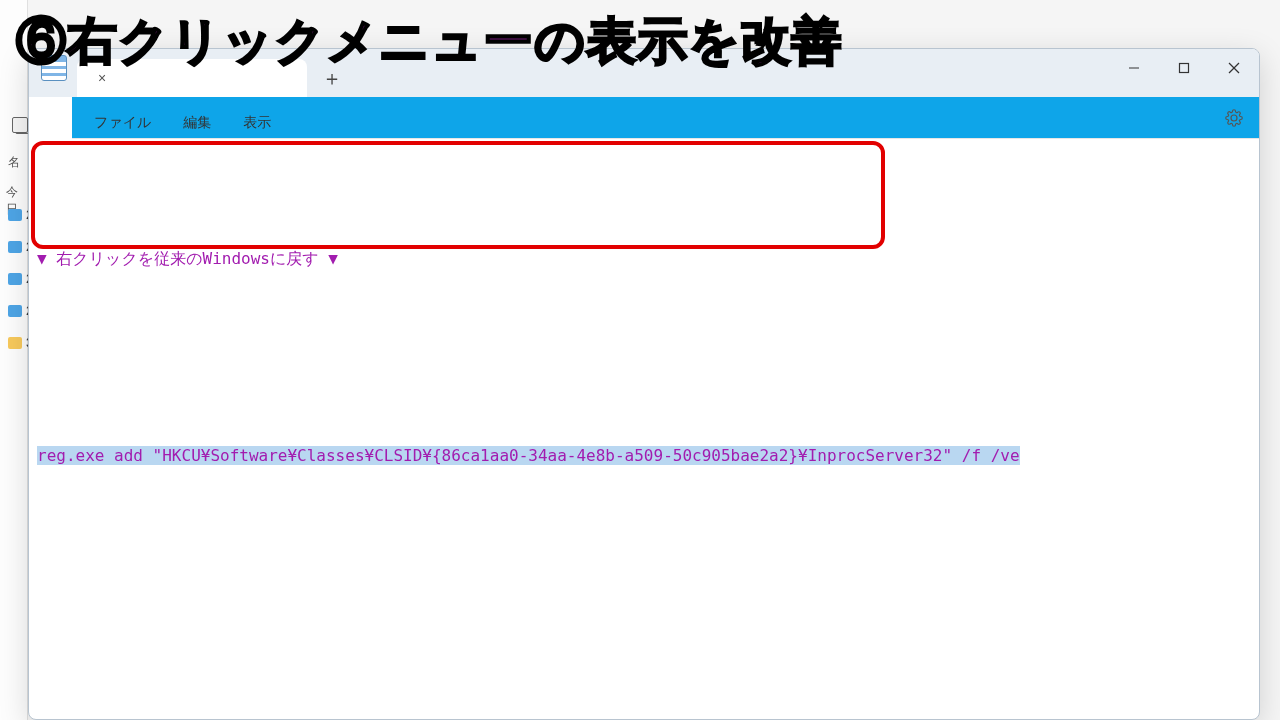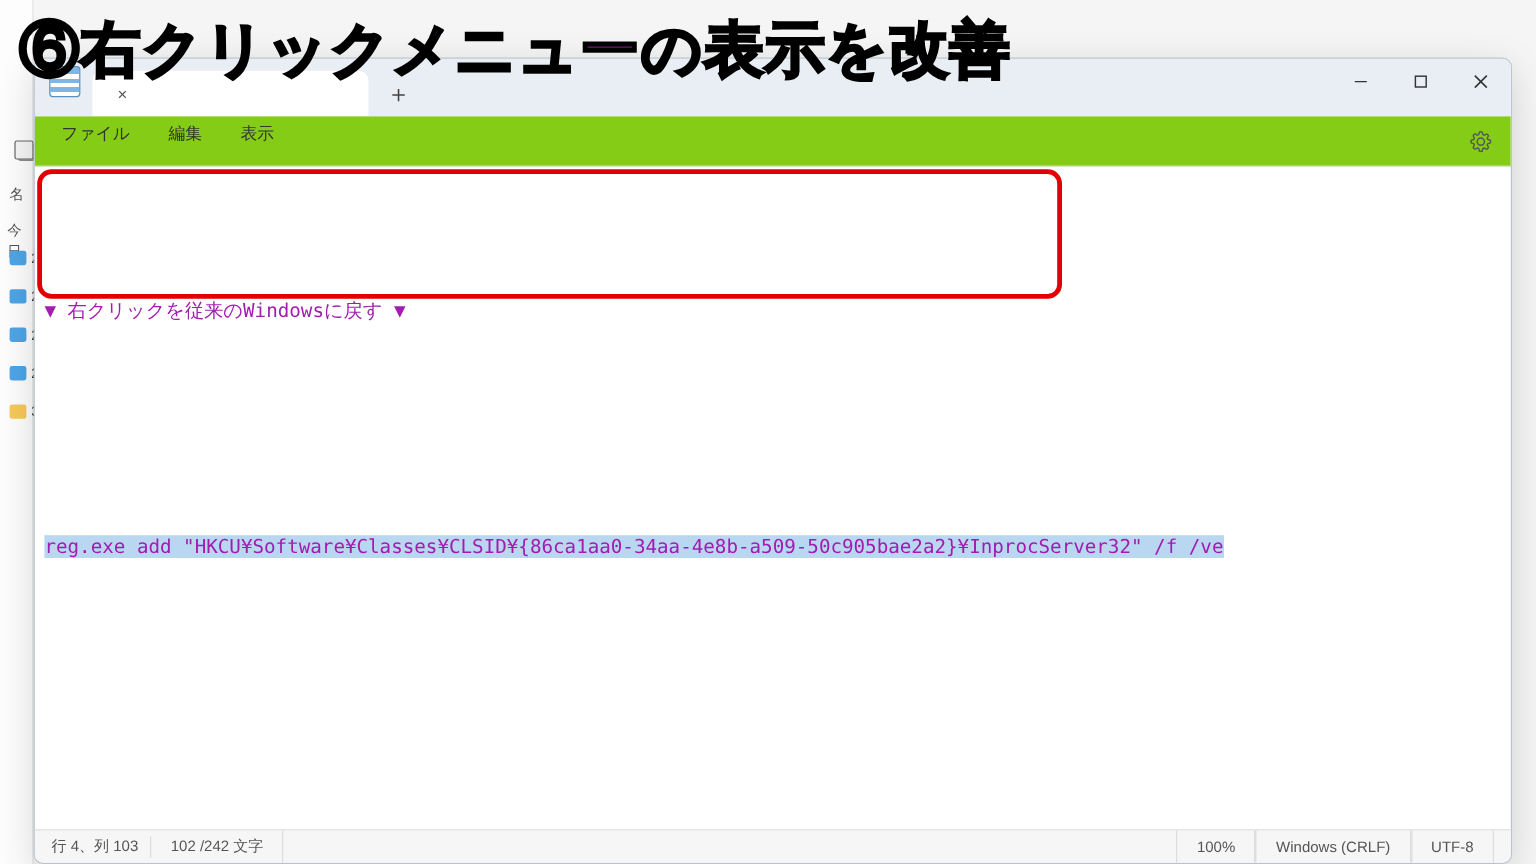--- a/index.html
+++ b/index.html
@@ -94,27 +94,28 @@
   .win-controls {
     position:absolute; right:0; top:0; height:38px; display:flex;
   }
   .win-btn {
     width: 50px; height:38px; display:flex; align-items:center; justify-content:center;
     color:#333; cursor:pointer;
   }
   
   .menubar {
     height: 42px;
-    background: #84cc16;
+    background: #0ea5e9;
     border-bottom: 1px solid #e6e6e6;
     display: flex;
-    align-items: flex-start;
+    align-items: flex-end;
     padding: 0 8px;
     gap: 4px;
     position: relative;
+    margin-left: 43px;
   }
   .menu-item {
     padding: 6px 14px;
     font-size: 14px;
     color: #333;
     border-radius: 4px;
     cursor: pointer;
   }
   .settings-btn {
     position:absolute; right:12px; top:8px;
@@ -241,23 +242,14 @@
     <div class="editor-line">▼ 右クリックを従来のWindowsに戻す ▼</div>
     <div class="editor-line">&nbsp;</div>
     <div class="editor-line"><span class="selected">reg.exe add "HKCU¥Software¥Classes¥CLSID¥{86ca1aa0-34aa-4e8b-a509-50c905bae2a2}¥InprocServer32" /f /ve</span></div>
     <div class="editor-line">&nbsp;</div>
     <div class="editor-line">&nbsp;</div>
     
     
     
   </div>
 
-  <div class="statusbar">
-    <div class="status-cell">行 4、列 103</div>
-    <div class="status-sep"></div>
-    <div class="status-cell">102 /242 文字</div>
-    <div class="status-spacer"></div>
-    <div class="status-cell" style="border-left:1px solid #ddd;">100%</div>
-    <div class="status-cell" style="border-left:1px solid #ddd;">Windows (CRLF)</div>
-    <div class="status-cell" style="border-left:1px solid #ddd;">UTF-8</div>
-  </div>
 
 </div>
 
 </body></html>

